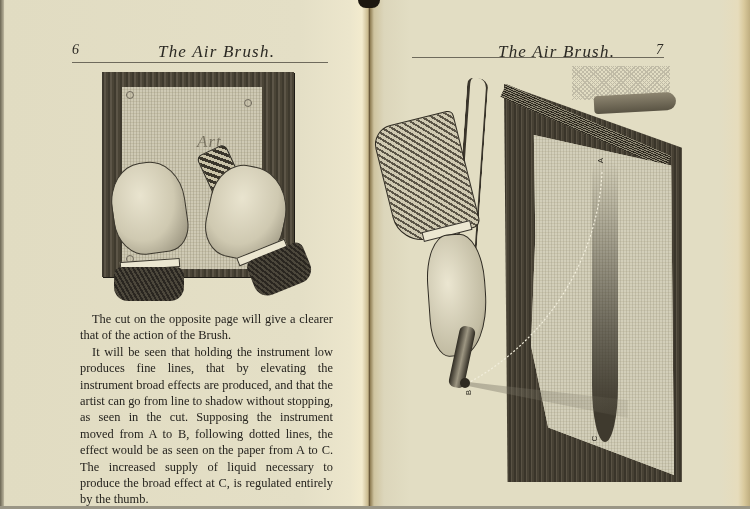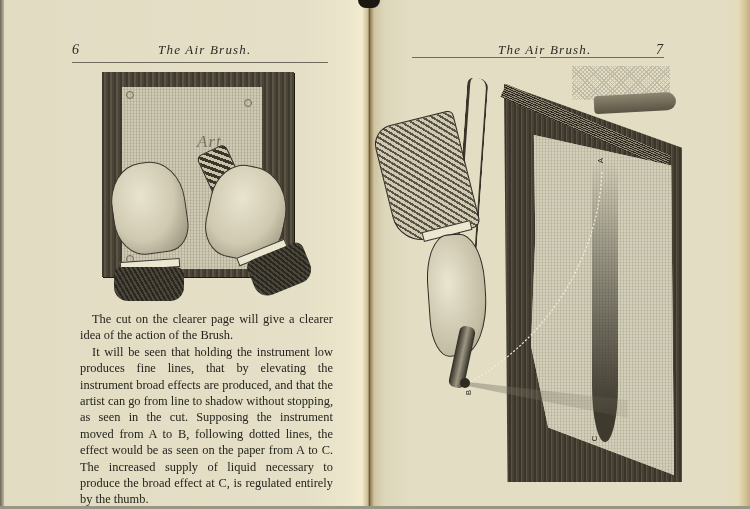--- a/index.html
+++ b/index.html
@@ -5,21 +5,21 @@
   html, body { margin:0; padding:0; }
   body { width:750px; height:509px; overflow:hidden; background:#7d7a6e; position:relative; font-family:"Liberation Serif", serif; }
   .spread { position:absolute; left:0; top:0; width:750px; height:509px; }
   .page { position:absolute; top:0; height:509px; background:#e2ddc3; }
   .page-left { left:0; width:370px; background:linear-gradient(to right,#d8d3b8 0px,#e1dcc2 6px,#e4dfc6 300px,#ece6cc 350px,#f3ebce 362px,#c9b98e 368px,#4a3a20 370px); }
   .page-right { left:370px; width:380px; background:linear-gradient(to right,#8c7a50 0px,#cfc4a0 4px,#dcd6bb 14px,#e2ddc3 40px,#e2ddc3 350px,#e6dcbc 368px,#d9c99c 374px,#bfae80 380px); }
   .left-edge { position:absolute; left:0; top:0; width:4px; height:509px; background:linear-gradient(to right,#6b6654,#bdb79f); }
   .bottom-edge { position:absolute; left:0; bottom:0; width:750px; height:3px; background:#9a9686; }
   .top-notch { position:absolute; left:358px; top:0; width:22px; height:8px; background:#1c1710; border-radius:0 0 11px 11px; }
 
-  .running-head { position:absolute; top:42px; font-style:italic; font-size:13px; color:#2c2a24; letter-spacing:1.2px; }
+  .running-head { position:absolute; top:42px; font-style:italic; font-size:17px; color:#2c2a24; letter-spacing:1.2px; }
   .page-num { position:absolute; top:42px; font-size:14px; font-style:italic; color:#2c2a24; }
   .rule { position:absolute; height:1px; background:#6e6a5c; }
 
   
   .ill-left { position:absolute; left:100px; top:70px; width:212px; height:232px; }
   .board { position:absolute; left:2px; top:2px; width:192px; height:205px; background:repeating-linear-gradient(90deg,#3f3a2e 0 2px,#5c5547 2px 4px,#4a4436 4px 6px); box-shadow:1px 1px 0 #1e1b15; }
   .paper-l { position:absolute; left:20px; top:15px; width:140px; height:182px; background:repeating-linear-gradient(0deg,#d6d1bb 0 2px,#c9c3aa 2px 3px),#d4cfb7; opacity:.95; }
   .paper-l::after { content:""; position:absolute; inset:0; background:repeating-linear-gradient(90deg,transparent 0 2px,rgba(150,145,125,.35) 2px 3px); }
   .tack { position:absolute; width:6px; height:6px; border-radius:50%; border:1px solid #6d675a; background:#cfc9b2; }
   .handwork { position:absolute; left:75px; top:45px; font-family:"Liberation Serif", serif; font-size:17px; color:#7a7462; font-style:italic; letter-spacing:1px; }
@@ -77,21 +77,21 @@
       <div class="brush-l"></div>
       <div class="hand hand-l"></div>
       <div class="hand hand-r"></div>
       <div class="cuff" style="left:20px; top:190px; width:58px; transform:rotate(-4deg);"></div>
       <div class="cuff" style="left:136px; top:178px; width:50px; transform:rotate(-22deg);"></div>
       <div class="sleeve" style="left:14px; top:197px; width:70px; height:34px;"></div>
       <div class="sleeve" style="left:150px; top:180px; width:60px; height:40px; transform:rotate(-22deg);"></div>
     </div>
 
     <div class="body-text">
-      <p style="text-indent:12px;">The cut on the clearer page will give a clearer idea of the action of the Brush.</p>
+      <p style="text-indent:12px;">The cut on the opposite page will give a clearer that of the action of the Brush.</p>
       <p>It will be seen that holding the instrument low produces fine lines, that by elevating the instrument broad effects are produced, and that the artist can go from line to shadow without stopping, as seen in the cut. Supposing the instrument moved from A to B, following dotted lines, the effect would be as seen on the paper from A to C. The increased supply of liquid necessary to produce the broad effect at C, is regulated entirely by the thumb.</p>
     </div>
   </div>
 
   <div class="page page-right">
     <span class="running-head" style="left:128px;">The Air Brush.</span>
     <span class="page-num" style="left:286px;">7</span>
     <div class="rule" style="left:42px; top:57px; width:124px;"></div>
     <div class="rule" style="left:170px; top:57px; width:124px;"></div>
   </div>

